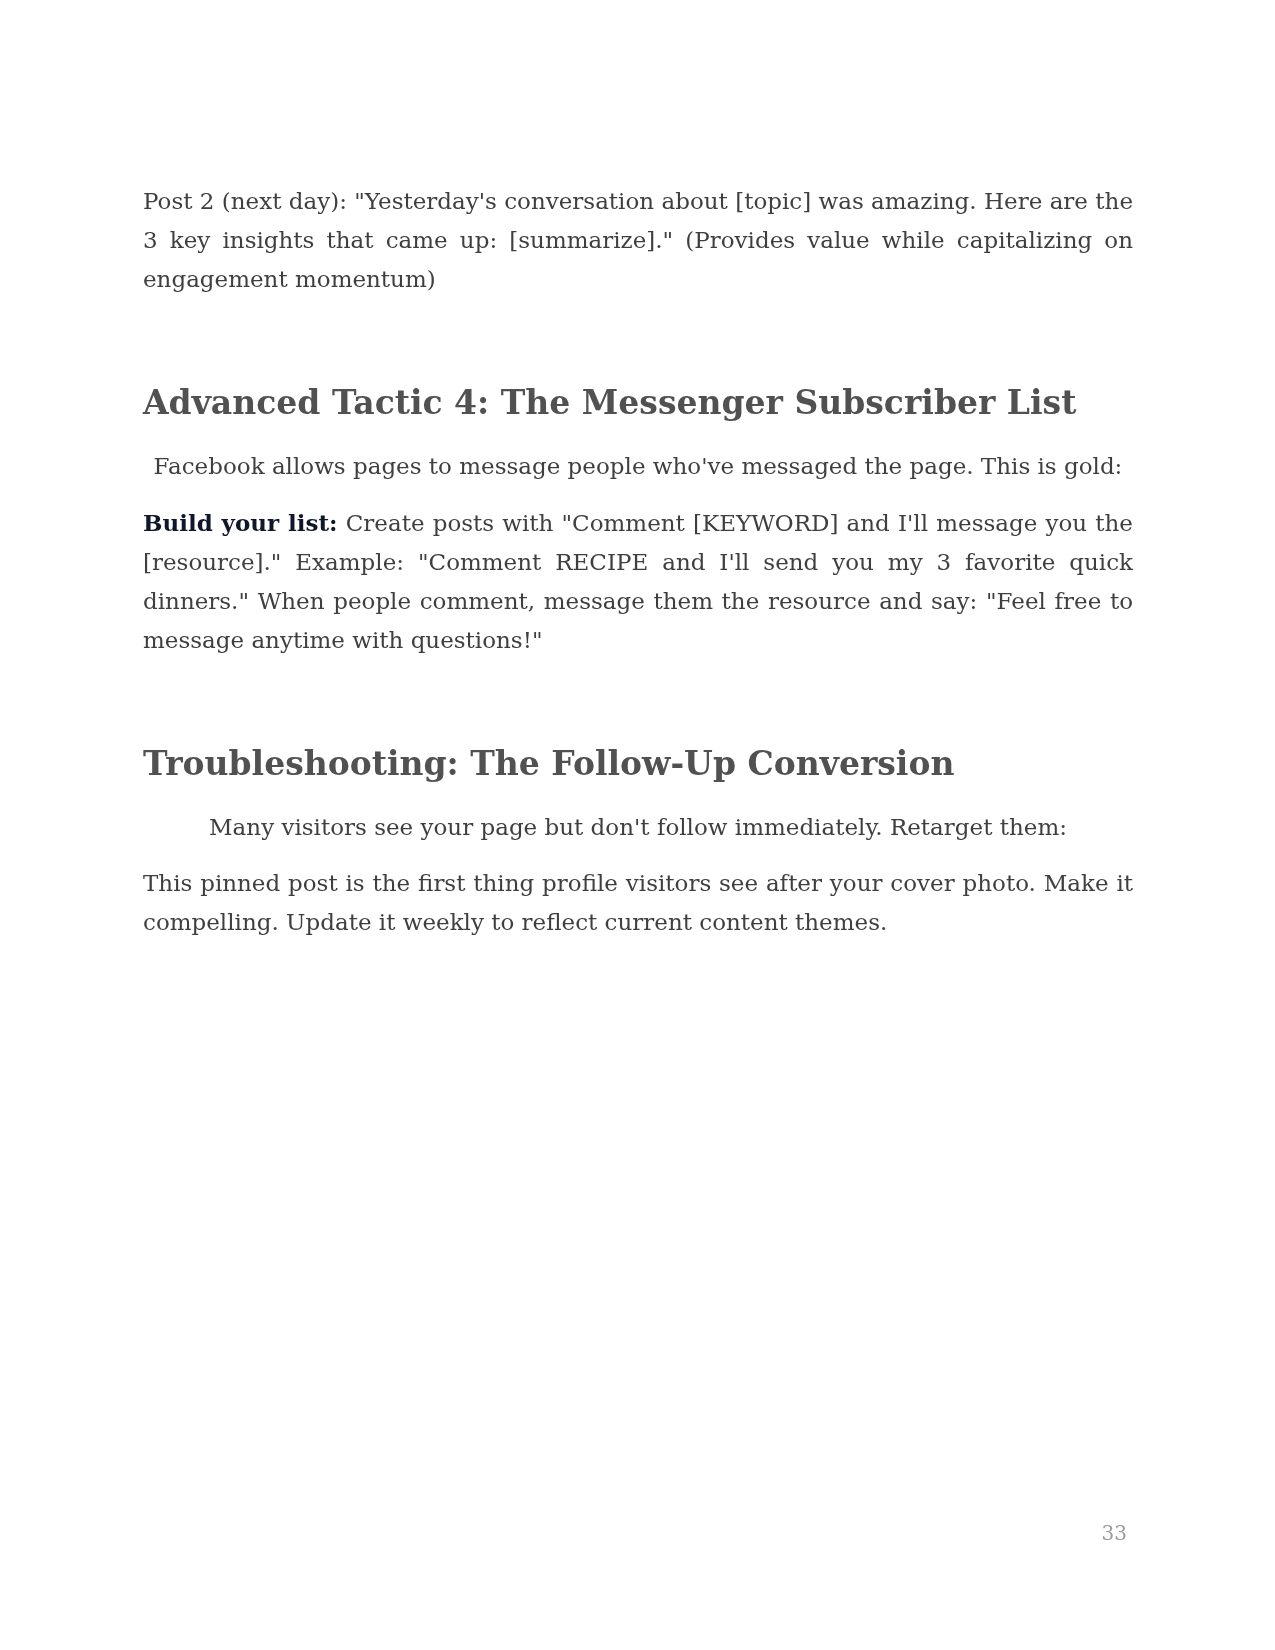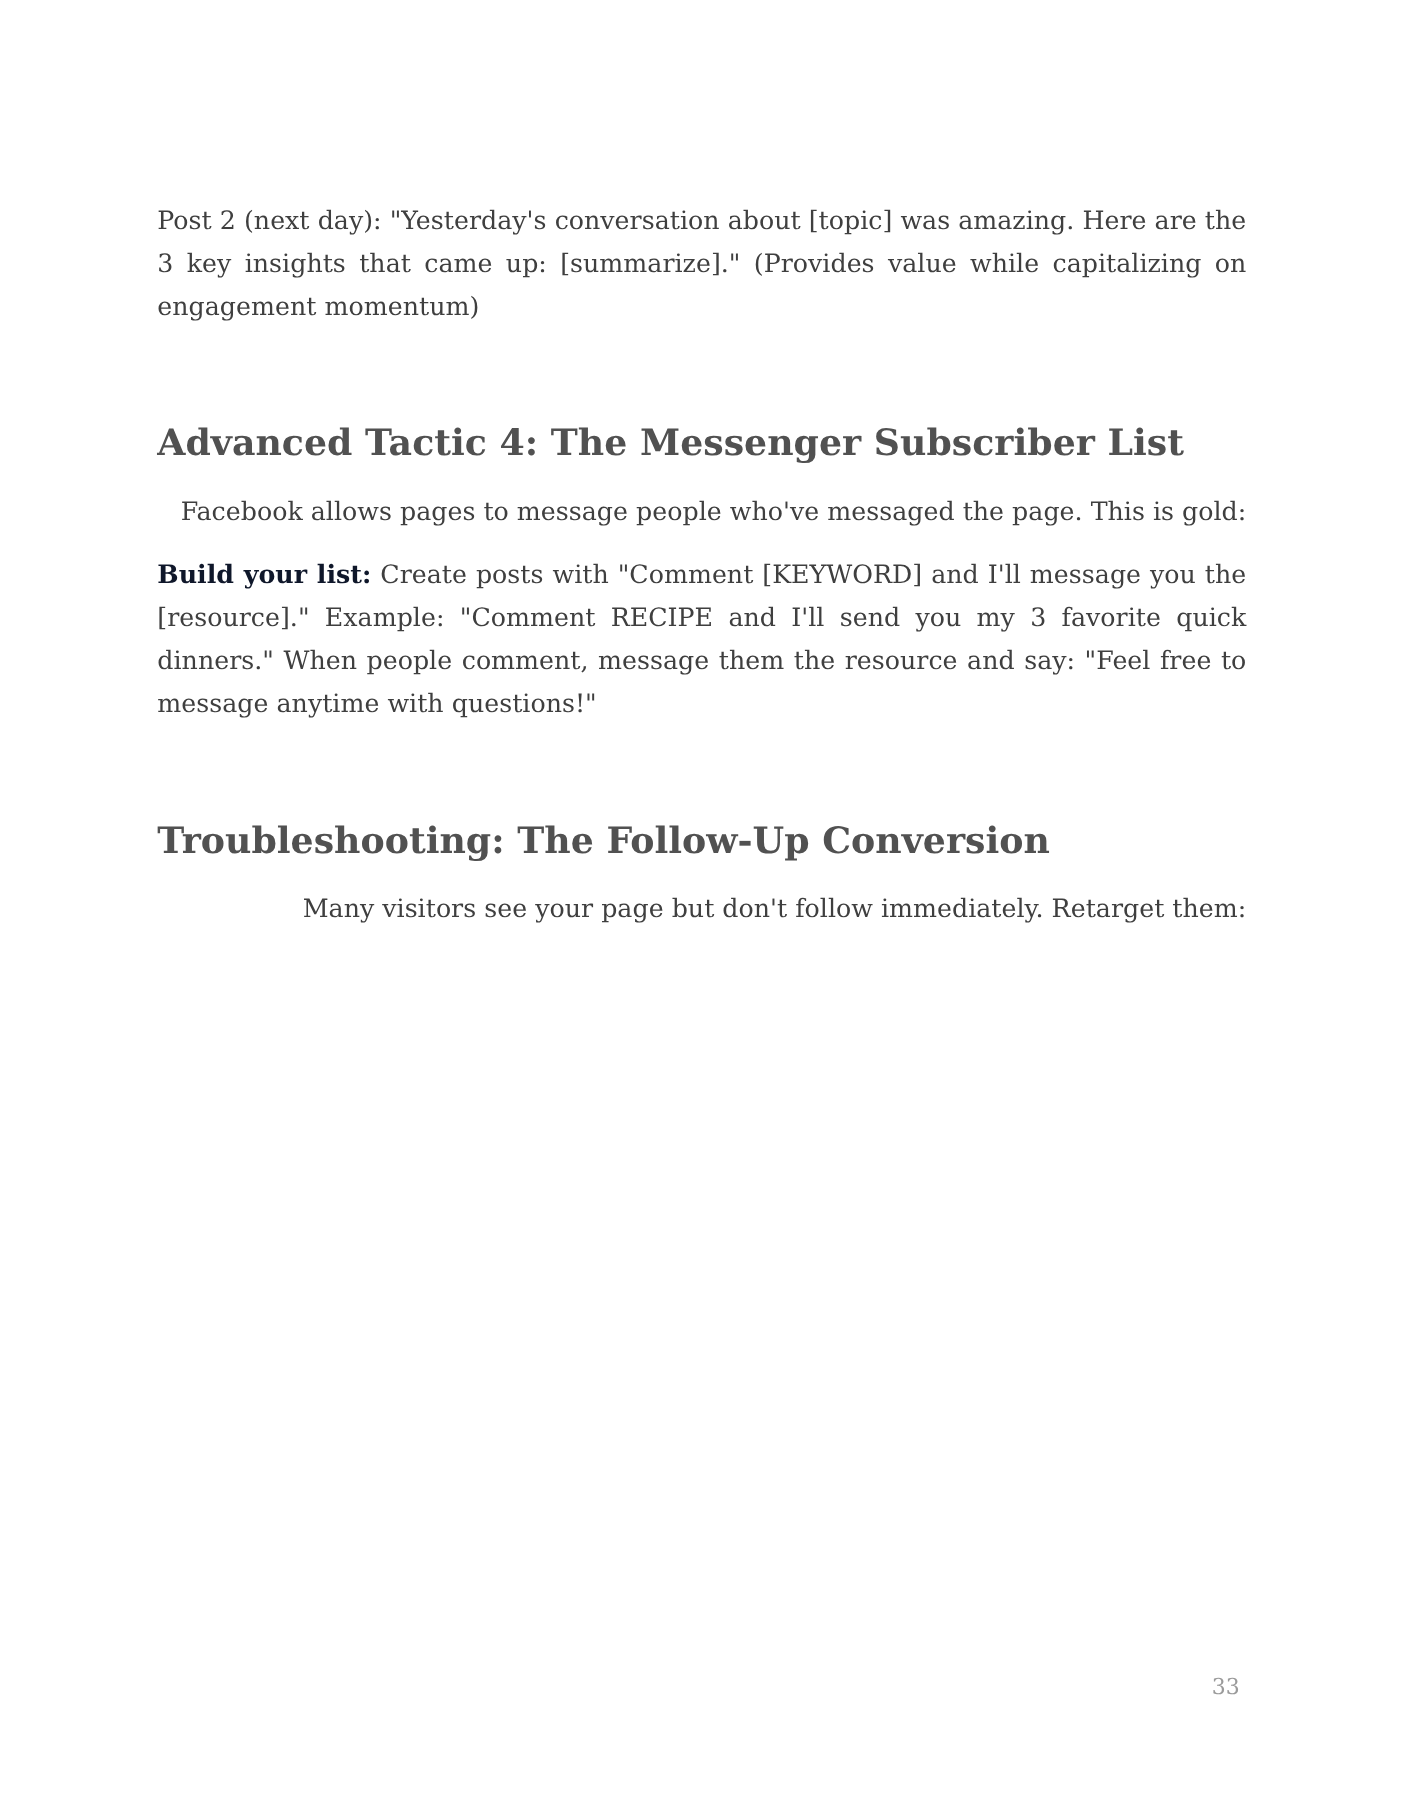--- a/index.html
+++ b/index.html
@@ -23,21 +23,21 @@
   }
   .doc p {
     margin: 0 0 17px 0;
     font-size: 23px;
     line-height: 39px;
     color: #3f3f3f;
     text-align: justify;
     text-justify: inter-word;
   }
   .doc p.single {
-    text-align: right;
+    text-align: center;
   }
   .doc h2 {
     margin: 82px 0 22px 0;
     font-size: 33px;
     line-height: 44px;
     font-weight: bold;
     color: #515151;
     text-align: left;
   }
   .doc .lead {
@@ -68,17 +68,18 @@
     <p class="single">Facebook allows pages to message people who've messaged the page. This is gold:</p>
 
     <p><span class="lead">Build your list:</span><span> Create posts with "Comment [KEYWORD] and I'll message you the [resource]." Example: "Comment RECIPE and I'll send you my 3 favorite quick dinners." When people comment, message them the resource and say: "Feel free to message anytime with questions!"</span></p>
 
 
     <h2>Troubleshooting: The Follow-Up Conversion</h2>
 
     <p class="single">Many visitors see your page but don't follow immediately. Retarget them:</p>
 
 
+    <p>This pinned post is the first thing profile visitors see after your cover photo. Make it compelling. Update it weekly to reflect current content themes.</p>
 
   </div>
 
   <div class="page-number">33</div>
 </div>
 
 </body></html>

